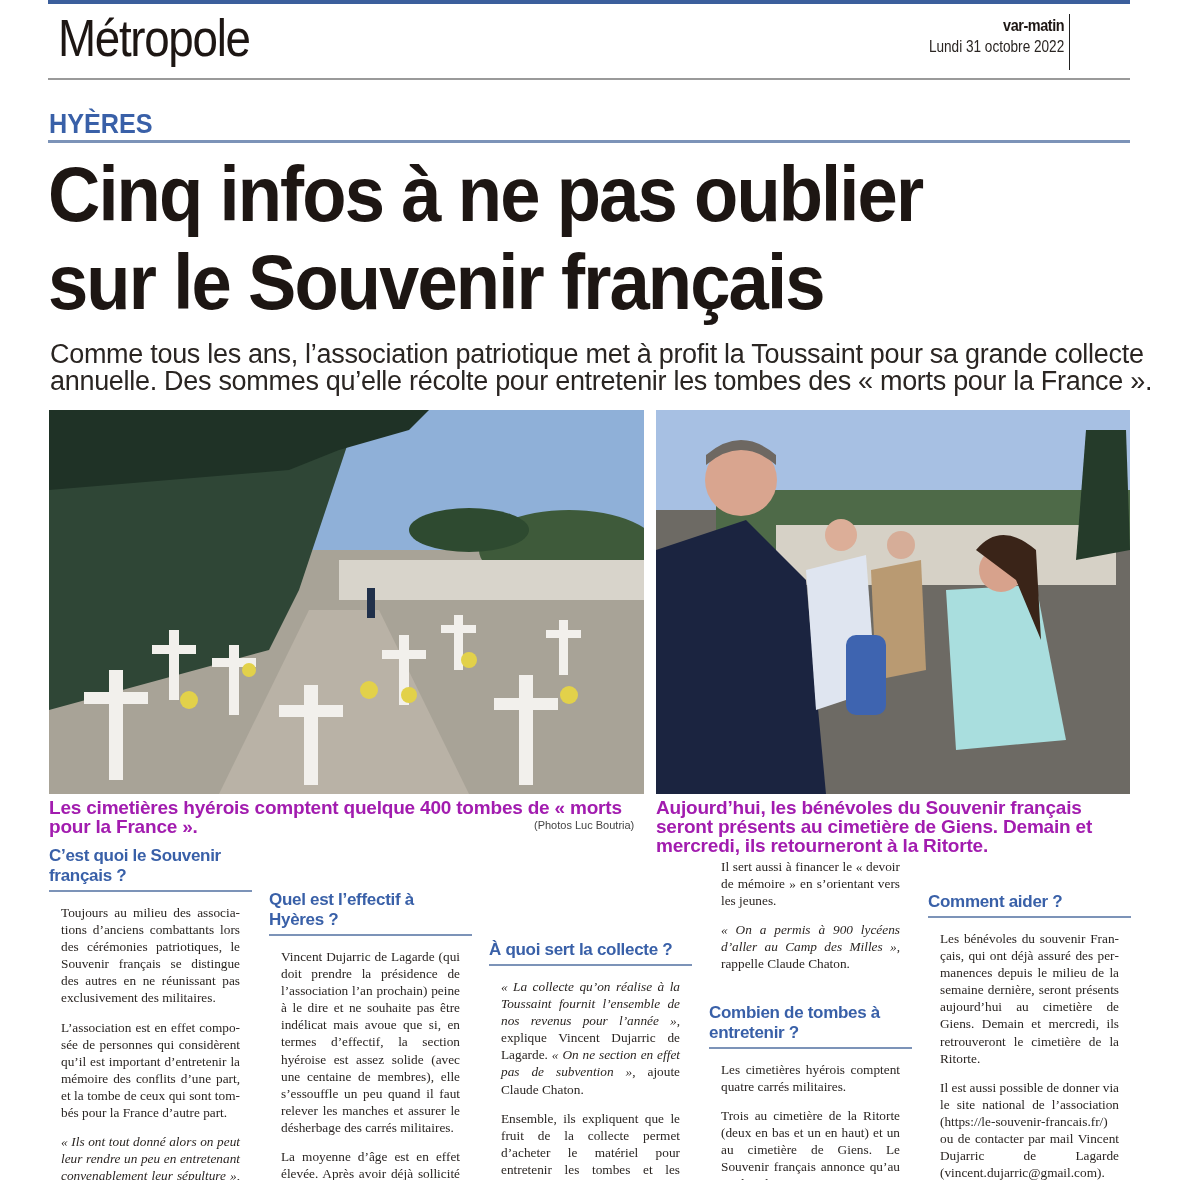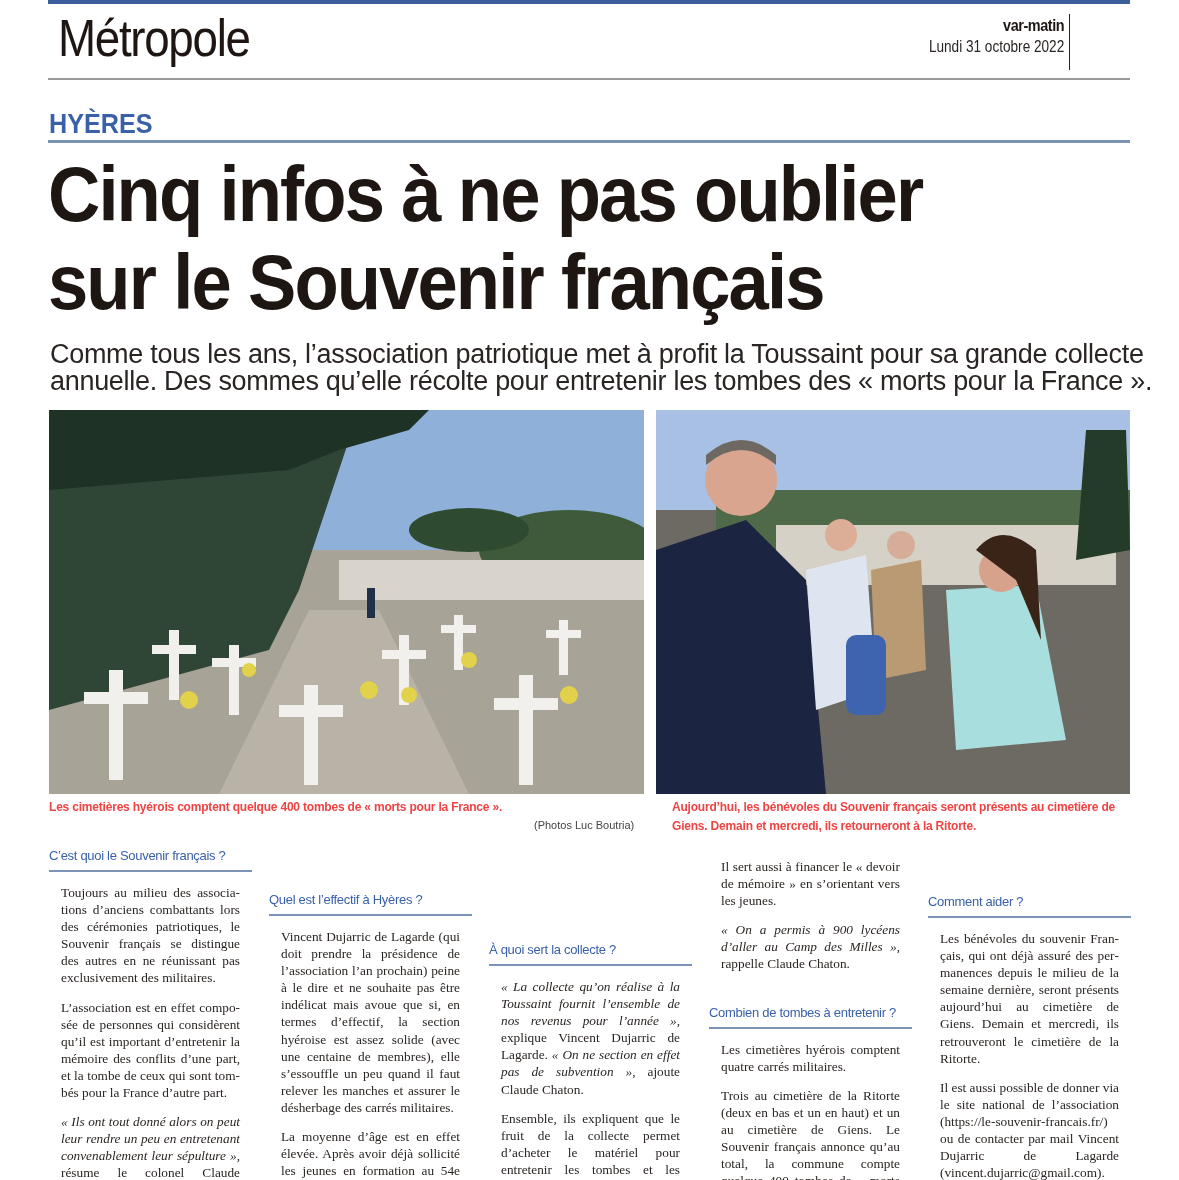--- a/index.html
+++ b/index.html
@@ -11,26 +11,26 @@
   .masthead .date { font-size:16px; color:#2a2522; transform:scaleX(0.85); transform-origin:right top; display:block; margin-top:2px; }
   .mast-rule { position:absolute; left:1069px; top:14px; width:1px; height:56px; background:#222; }
   .hr-gray { position:absolute; left:48px; top:78px; width:1082px; height:2px; background:#9a9a9a; }
   .kicker { position:absolute; left:49px; top:108px; font-family:"Liberation Sans", sans-serif; font-weight:bold; font-size:28px; color:#3960a8; transform:scaleX(0.9); transform-origin:left top; letter-spacing:0px; }
   .hr-blue { position:absolute; left:48px; top:140px; width:1082px; height:3px; background:#7c93b8; }
   .headline { position:absolute; left:48px; top:150px; font-family:"Liberation Sans", sans-serif; font-weight:bold; font-size:77px; line-height:88px; color:#1d1613; letter-spacing:-2px; transform:scaleX(0.94); transform-origin:left top; white-space:nowrap; }
   .chapo { position:absolute; left:50px; top:341px; width:1120px; font-family:"Liberation Sans", sans-serif; font-size:27px; line-height:27px; color:#2a2522; letter-spacing:-0.3px; }
   .photo { position:absolute; overflow:hidden; }
   .photo1 { left:49px; top:410px; width:595px; height:384px; background:linear-gradient(180deg,#3e5a45 0%,#2f4a39 35%,#8c8a80 55%,#a9a59b 100%); }
   .photo2 { left:656px; top:410px; width:474px; height:384px; background:linear-gradient(180deg,#9fb9df 0%,#c3d4ec 25%,#6b7d5c 40%,#b7b2a8 60%,#4a4a48 100%); }
-  .cap { position:absolute; font-family:"Liberation Sans", sans-serif; font-weight:bold; font-size:12px; line-height:19px; color:#ef4444; letter-spacing:-0.2px; }
+  .cap { position:absolute; font-family:"Liberation Sans", sans-serif; font-weight:bold; font-size:19px; line-height:19px; color:#a21caf; letter-spacing:-0.2px; }
   .credit { position:absolute; font-family:"Liberation Sans", sans-serif; font-size:11px; color:#444;text-align:center; }
   .col { position:absolute; top:846px; width:203px; font-size:13.3px; line-height:17.1px; color:#2a2522; text-align:justify; hyphens:manual; }
   .col p { margin:12px; }
   .col .q { font-style:italic; }
-  .col h3 { margin:0; font-family:"Liberation Sans", sans-serif; font-weight:normal; font-size:13px; line-height:20px; color:#3960a8; letter-spacing:-0.3px; padding-bottom:4px; border-bottom:2px solid #7c93b8; margin-bottom:8px; text-align:left; }
+  .col h3 { margin:0; font-family:"Liberation Sans", sans-serif; font-weight:bold; font-size:17px; line-height:20px; color:#3960a8; letter-spacing:-0.3px; padding-bottom:4px; border-bottom:2px solid #7c93b8; margin-bottom:8px; text-align:left; }
   .sig { text-align:right; font-family:"Liberation Sans", sans-serif; font-weight:bold; font-size:12px; margin-top:14px; }
   svg { display:block; }
 </style>
 </head>
 <body>
 
 <div class="topbar"></div>
 <div class="section-title">Métropole</div>
 <div class="masthead">
   <span class="brand">var-matin</span>
@@ -105,21 +105,21 @@
     <circle cx="245" cy="135" r="14" fill="#d6ad98"></circle>
     <path d="M290 180 L380 175 L410 330 L300 340 Z" fill="#a9dede"></path>
     <circle cx="345" cy="160" r="22" fill="#d7a28c"></circle>
     <path d="M320 140 Q345 110 380 140 L385 230 L360 170 Z" fill="#3a2418"></path>
     <rect x="190" y="225" width="40" height="80" rx="10" fill="#3e64b0"></rect>
   </svg>
 </div>
 
 <div class="cap" style="left:49px; top:798px; width:600px;">Les cimetières hyérois comptent quelque 400 tombes de « morts pour la France ».</div>
 <div class="credit" style="left:534px; top:819px;">(Photos Luc Boutria)</div>
-<div class="cap" style="left:672px; top:798px; width:480px;">Aujourd’hui, les bénévoles du Souvenir français seront présents au cimetière de Giens. Demain et mercredi, ils retourneront à la Ritorte.</div>
+<div class="cap" style="left:656px; top:798px; width:480px;">Aujourd’hui, les bénévoles du Souvenir français seront présents au cimetière de Giens. Demain et mercredi, ils retourneront à la Ritorte.</div>
 
 <div class="col" style="left:49px;">
   <h3>C’est quoi le Souvenir français ?</h3>
   <p>Toujours au milieu des associa­tions d’anciens combattants lors des cérémonies patriotiques, le Souvenir français se distingue des autres en ne réunissant pas exclu­sivement des militaires.</p>
   <p>L’association est en effet compo­sée de personnes qui considèrent qu’il est important d’entretenir la mémoire des conflits d’une part, et la tombe de ceux qui sont tom­bés pour la France d’autre part.</p>
   <p><span class="q">« Ils ont tout donné alors on peut leur rendre un peu en entretenant convenablement leur sépulture »</span><span>, résume le colonel Claude Chaton, président de la section hyéroise du Souvenir français.</span></p>
 </div>
 
 <div class="col" style="left:269px; top:890px;">
   <h3>Quel est l’effectif à Hyères ?</h3>

